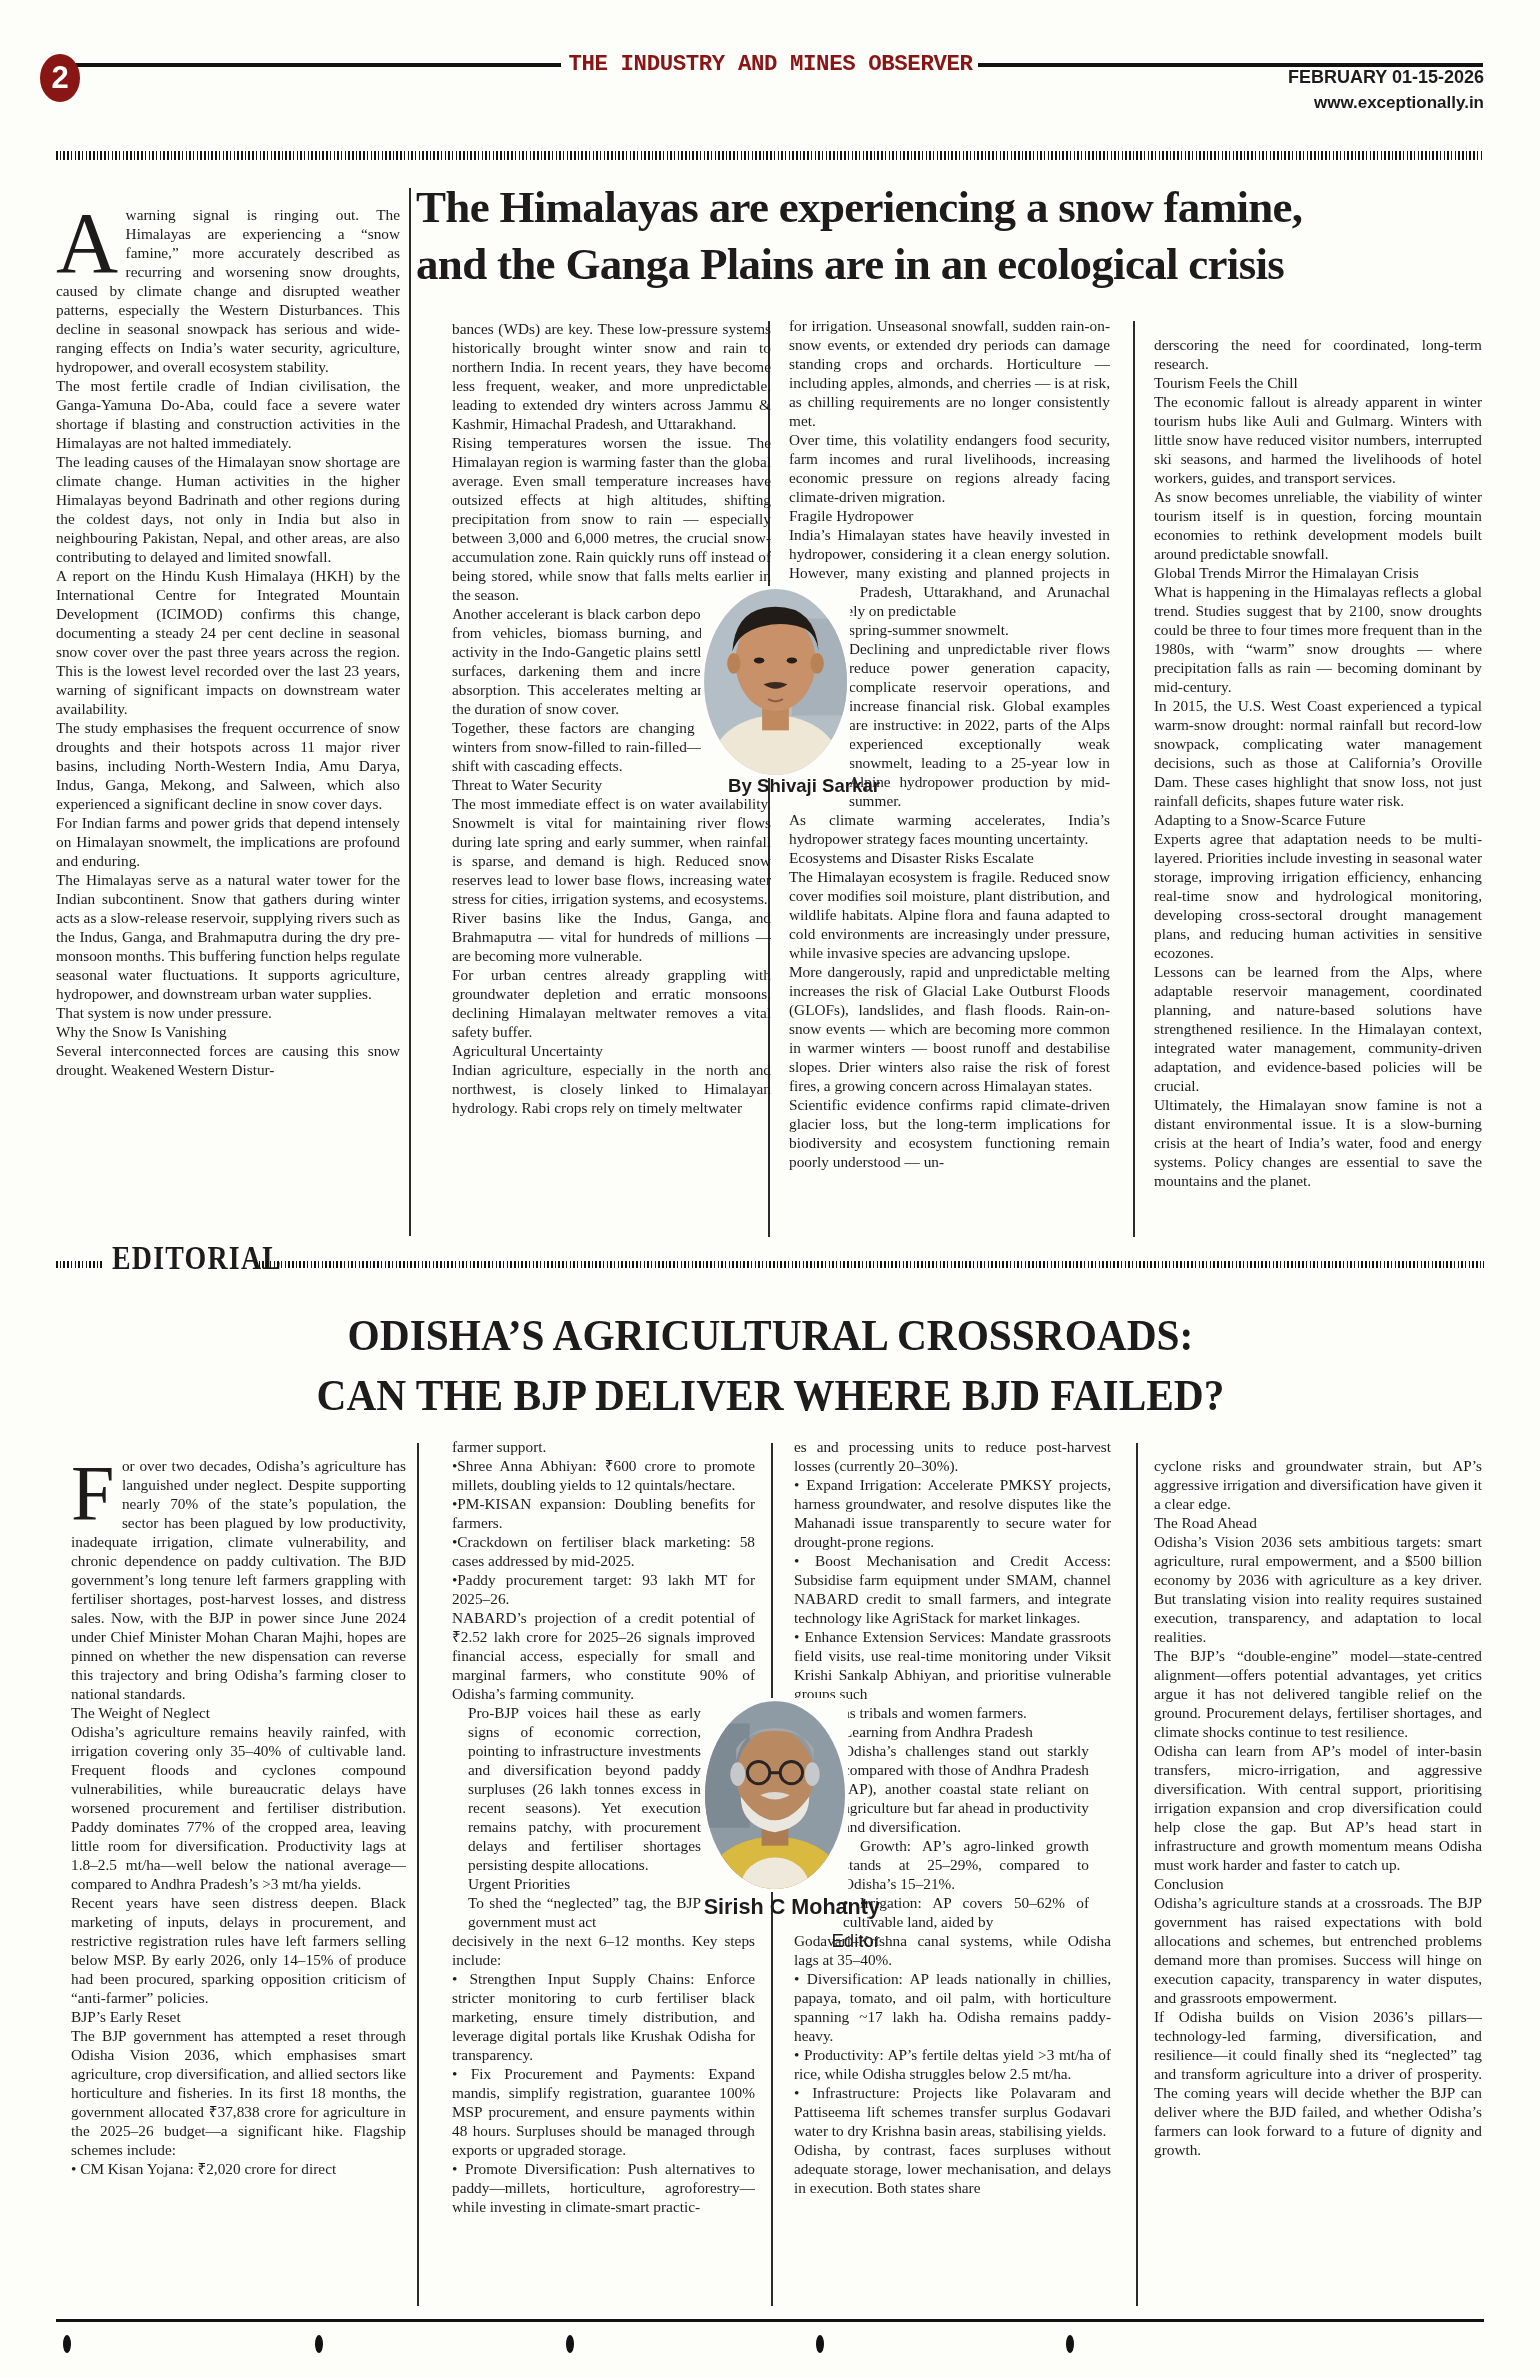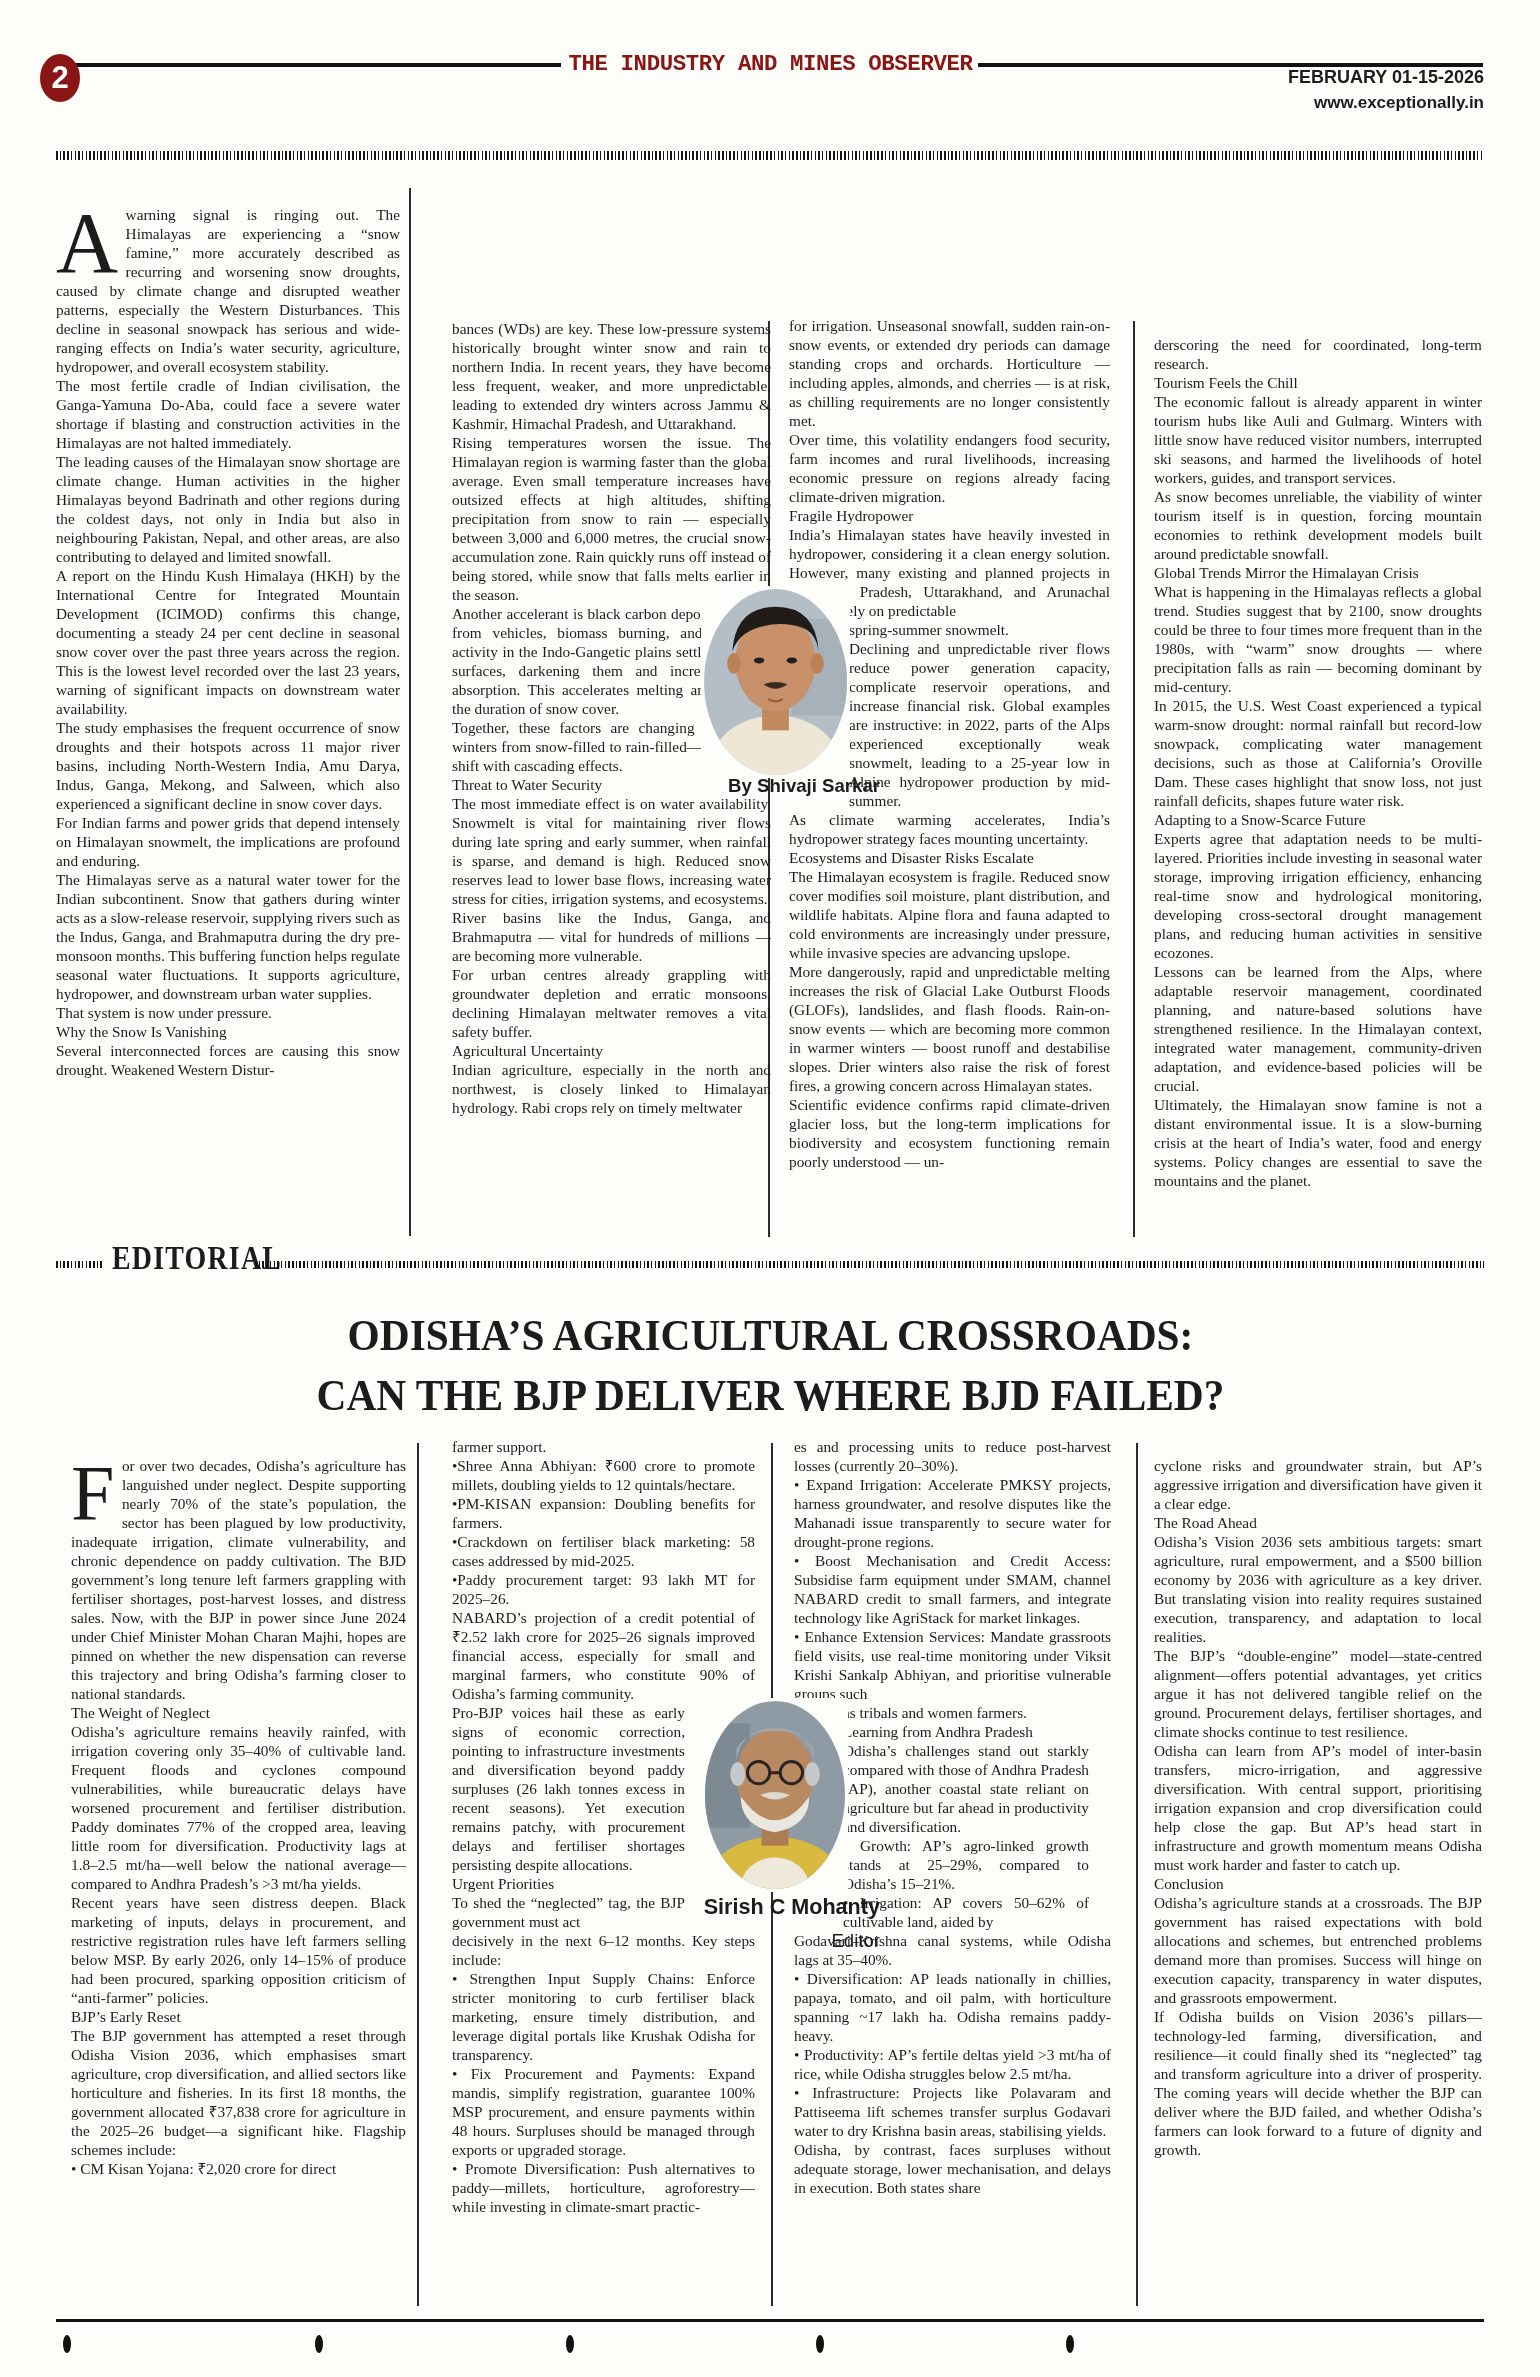--- a/index.html
+++ b/index.html
@@ -23,21 +23,21 @@
   
   .body-text{font-size:15.3px;line-height:19px;text-align:justify;white-space:pre-line;
       overflow:hidden;}
   .col{position:absolute;}
   .dropcap{float:left;font-size:86px;line-height:67px;padding:4.5px 7.5px 0 0;}
   .vsep{position:absolute;width:1.5px;background:#2b2b2b;}
   
   .a1-headline{position:absolute;left:416px;top:179px;width:1062px;font-weight:bold;
       font-size:45px;line-height:57px;white-space:pre-line;letter-spacing:-0.7px;}
   .wrap-indent{margin-left:60px;width:261px;}
-  .narrow{width:233px;}
+  .narrow{width:233px;margin-left:16px;}
   .photo{position:absolute;background:#fdfdfa;padding:3px;}
   .photo .oval{border-radius:50%;overflow:hidden;display:block;}
   .caption{position:absolute;text-align:right;font-family:"Liberation Sans",sans-serif;}
   .byline1{font-weight:bold;font-size:18.6px;}
   .byline2-name{font-weight:bold;font-size:21.6px;}
   .byline2-title{font-size:18.6px;margin-top:10px;}
   
   .ed-label{position:absolute;left:112px;top:1239px;font-size:34px;font-weight:bold;
       letter-spacing:1.5px;transform:scaleX(0.82);transform-origin:left center;}
   .ed-headline{position:absolute;left:0;top:1306px;width:1541px;text-align:center;
@@ -60,20 +60,22 @@
   </div>
 
 
   <div class="issue-info">
     <div class="date">FEBRUARY 01-15-2026</div>
     <div class="site">www.exceptionally.in</div>
   </div>
 
   <div class="hatch" style="left:56px;top:151px;width:1428px;height:9px;"></div>
 
+  <div class="a1-headline">The Himalayas are experiencing a snow famine,
+and the Ganga Plains are in an ecological crisis</div>
 
   <div class="vsep" style="left:409px;top:188px;height:1048px;"></div>
   <div class="vsep" style="left:768px;top:321px;height:916px;"></div>
   <div class="vsep" style="left:1133px;top:321px;height:916px;"></div>
 
   <div class="col body-text" style="left:56px;top:186px;width:344px;height:1050px;">
     <span class="dropcap">A</span><span>warning signal is ringing out. The Himalayas are experiencing a “snow famine,” more accurately described as recurring and worsening snow droughts, caused by climate change and disrupted weather patterns, especially the Western Disturbances. This decline in seasonal snowpack has serious and wide-ranging effects on India’s water security, agriculture, hydropower, and overall ecosystem stability.
 The most fertile cradle of Indian civilisation, the Ganga-Yamuna Do-Aba, could face a severe water shortage if blasting and construction activities in the Himalayas are not halted immediately.
 The leading causes of the Himalayan snow shortage are climate change. Human activities in the higher Himalayas beyond Badrinath and other regions during the coldest days, not only in India but also in neighbouring Pakistan, Nepal, and other areas, are also contributing to delayed and limited snowfall.
 A report on the Hindu Kush Himalaya (HKH) by the International Centre for Integrated Mountain Development (ICIMOD) confirms this change, documenting a steady 24 per cent decline in seasonal snow cover over the past three years across the region. This is the lowest level recorded over the last 23 years, warning of significant impacts on downstream water availability.

